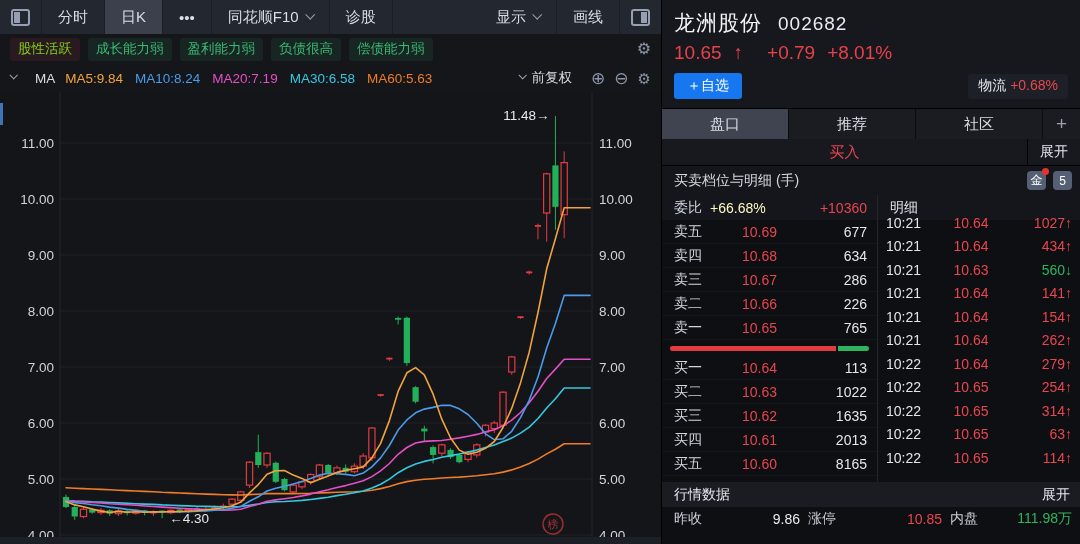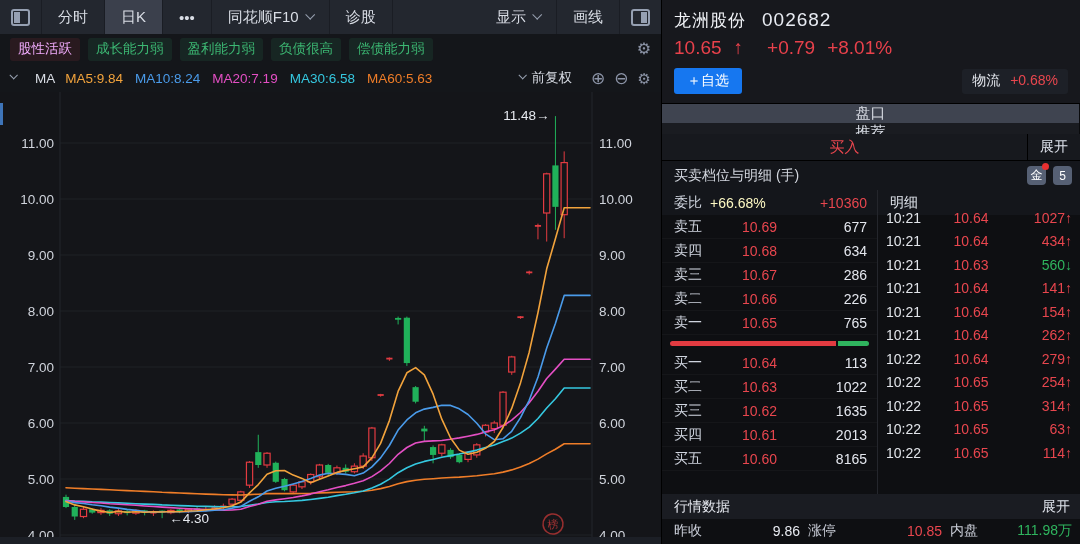--- a/index.html
+++ b/index.html
@@ -18,21 +18,21 @@
   .tb-spacer { flex:1; border-right:none; }
   .pt-icon { width:19px; height:17px; border:2px solid #96a0b2; border-radius:3px; position:relative; }
   .pt-icon.pleft::before { content:''; position:absolute; left:1px; top:1px; bottom:1px; width:6px; background:#96a0b2; }
   .pt-icon.pright::before { content:''; position:absolute; right:1px; top:1px; bottom:1px; width:6px; background:#96a0b2; }
   .chev { width:7px; height:7px; border-right:1.6px solid #97a0b0; border-bottom:1.6px solid #97a0b0;
           transform:rotate(45deg) translateY(-1px); display:inline-block; margin-left:7px; position:relative; top:-2px; }
   .chev.small { width:6px; height:6px; margin-left:4px; }
 
   .tagbar { height:30px; background:#14161a; display:flex; align-items:center; padding:0 10px; flex-shrink:0; }
   .tag { font-size:13.5px; padding:2.5px 8px; border-radius:3px; margin-right:8px; }
-  .tag.red { color:#f0abfc; background:rgba(232,70,78,.10); }
+  .tag.red { color:#84cc16; background:rgba(232,70,78,.10); }
   .tag.green { color:#3cb873; background:rgba(60,184,115,.10); }
   .tag-spacer { flex:1; }
   .gear { color:#8b93a6; font-size:16px; line-height:1; cursor:default; }
 
   .mabar { height:28px; background:#14161a; display:flex; align-items:center; padding:0 10px; font-size:13.5px; flex-shrink:0; }
   .mabar .grp { color:#d9dde5; margin-right:10px; display:flex; align-items:center;gap:13px; }
   .mabar .grp .chev { margin:0 6px 0 0; }
   .ma-item { margin-right:12px; }
   .mabar-right { margin-left:auto; display:flex; align-items:center; color:#d9dde5; }
   .mabar-right .lbl { margin:0 10px 0 0; }
@@ -40,31 +40,31 @@
   .roundicon { color:#8b93a6; font-size:17px; margin-left:9px; line-height:1; }
 
   .chartwrap { flex:1; position:relative; background:#141519; }
   .chartwrap svg { display:block; }
 
   
   .right { width:419px; height:544px; background:#0e0f12; border-left:1px solid #000; display:flex; flex-direction:column; }
 
   .q-header { background:#17181d; padding:9px 12px 0 12px; }
   .q-titlerow { display:flex; align-items:baseline; margin-bottom:5px; }
-  .q-name { font-size:17px; color:#f2f4f8; font-weight:500; letter-spacing:1px; }
+  .q-name { font-size:21px; color:#f2f4f8; font-weight:500; letter-spacing:1px; }
   .q-code { font-size:19px; color:#e8ebf2; margin-left:16px; letter-spacing:1px; }
   .q-pricerow { display:flex; align-items:baseline; margin-bottom:9px; }
   .q-pricerow span { color:#e8414b; font-size:19px; margin-right:12px; font-weight:500; }
   .q-actions { display:flex; align-items:center; padding-bottom:9px; }
   .btn-watch { background:#1677f0; color:#fff; font-size:14px; padding:4px 13px; border-radius:3px; border:none; cursor:pointer; }
   .sector { margin-left:auto; background:#1d2027; border-radius:3px; padding:3.5px 10px; font-size:14px; display:flex; }
-  .sector .s-name { color:#e4e7ee; margin-right:10px; }
+  .sector .s-name { color:#e4e7ee; margin-right:4px; }
   .sector .s-chg { color:#e8464e; }
 
-  .q-tabs { height:31px; display:flex; background:#101114; border-top:1px solid #000; flex-shrink:0;flex-direction:column; }
+  .q-tabs { height:31px; display:flex; background:#101114; border-top:1px solid #000; flex-shrink:0; }
   .q-tab { flex:1; display:flex; align-items:center; justify-content:center; font-size:15px;
            color:#d8dce4; background:#1a1c21; border-right:1px solid #0a0b0d; cursor:default; }
   .q-tab.active { background:#3f4450; }
   .q-tab.plus { flex:0 0 37px; font-size:19px; color:#9aa1ae; border-right:none; }
 
   .trade-tabs { height:27px; display:flex; background:#17191e; border-bottom:1px solid #000; flex-shrink:0; }
   .tt-cell { flex:1; display:flex; align-items:center; justify-content:center; font-size:15px; border-right:1px solid #000; cursor:default; }
   .tt-buy { color:#e8464e; }
   .tt-sell { color:#4a9cf0; }
   .tt-expand { flex:0 0 52px; color:#dfe3ec; font-size:14px; border-right:none; }
@@ -98,21 +98,21 @@
   .dt-row { height:23.5px; display:flex; align-items:center; font-size:14px; }
   .dt-time { color:#e2e5ea; width:46px; }
   .dt-price { color:#e8464e; flex:1; text-align:center; }
   .dt-vol { width:62px; text-align:right; }
   .dt-vol.up { color:#e8464e; }
   .dt-vol.down { color:#2fb45e; }
 
   .mkt-header { height:25px; display:flex; align-items:center; padding:0 10px 0 12px; background:#1a1c22; font-size:14px; flex-shrink:0; }
   .mkt-header .m-title { color:#e4e7ee; }
   .mkt-header .m-expand { margin-left:auto; color:#dfe3ec; }
-  .mkt-rows { flex-shrink:0; padding-bottom:2px; }
+  .mkt-rows { flex-shrink:0; padding-bottom:14px; }
   .mkt-row { height:23px; display:flex; align-items:center; padding-left:12px; padding-right:8px; font-size:14px; }
   .mkt-cell { display:flex; align-items:center; }
   .mkt-cell.c1 { width:134px; } .mkt-cell.c2 { width:142px; } .mkt-cell.c3 { flex:1; }
   .mkt-lbl { color:#c9cdd7; }
   .mkt-val { flex:1; text-align:right; padding-right:8px; }
   .mkt-cell.c3 .mkt-val { padding-right:0; }
   .vw { color:#e8ebf1; } .vr { color:#e8464e; } .vg { color:#2fb45e; }
 </style>
 </head>
 <body>

